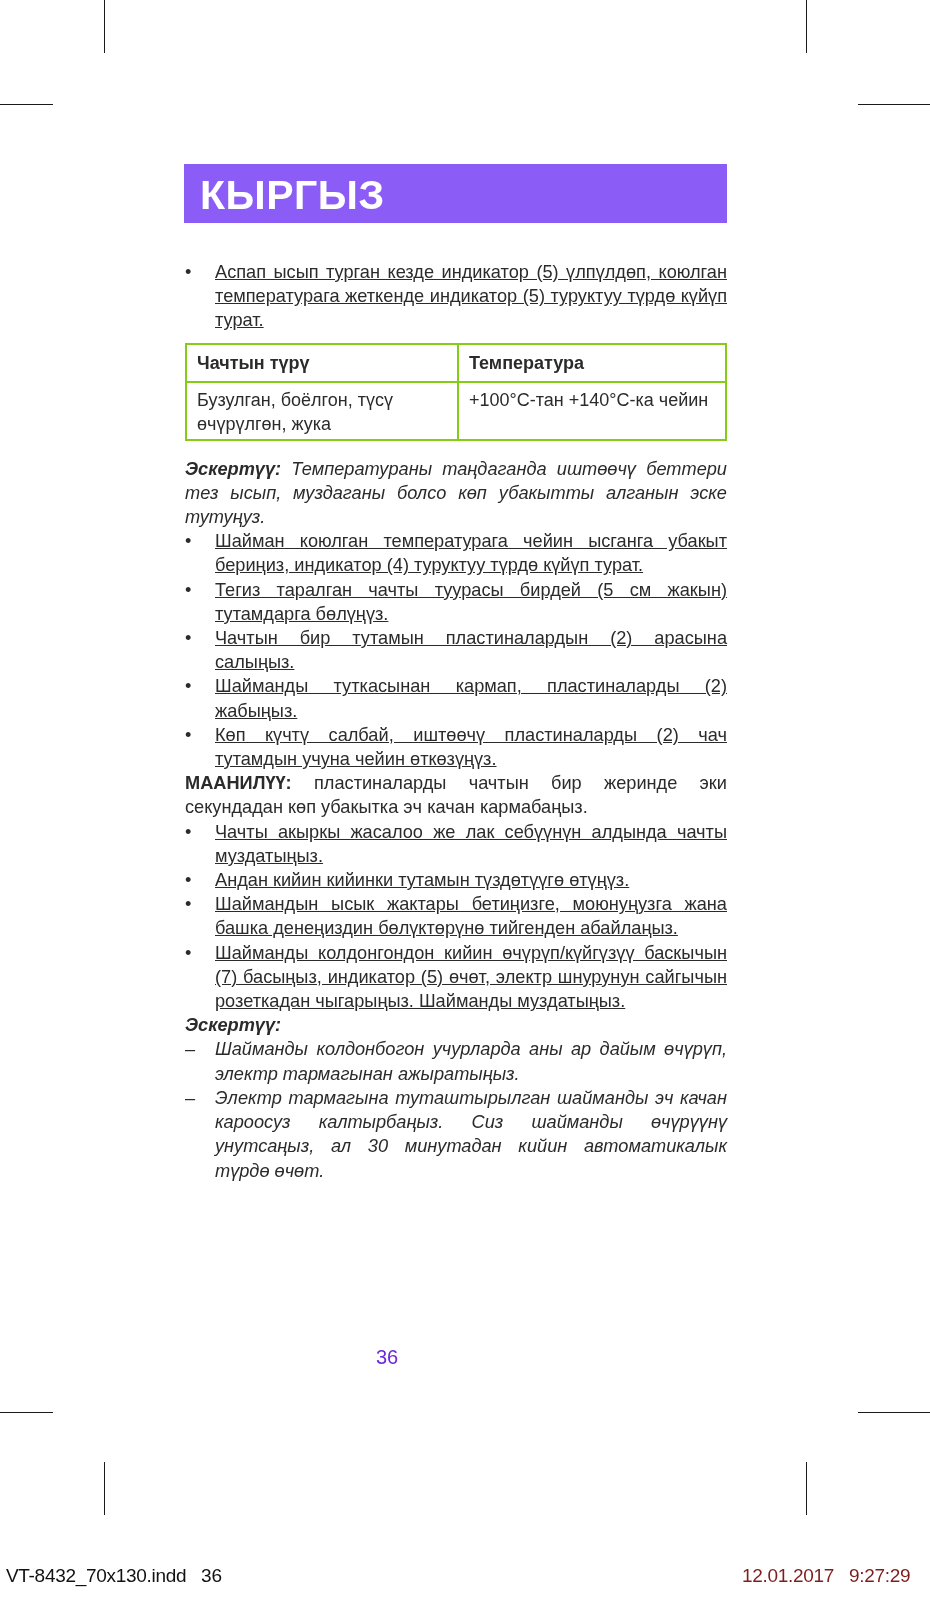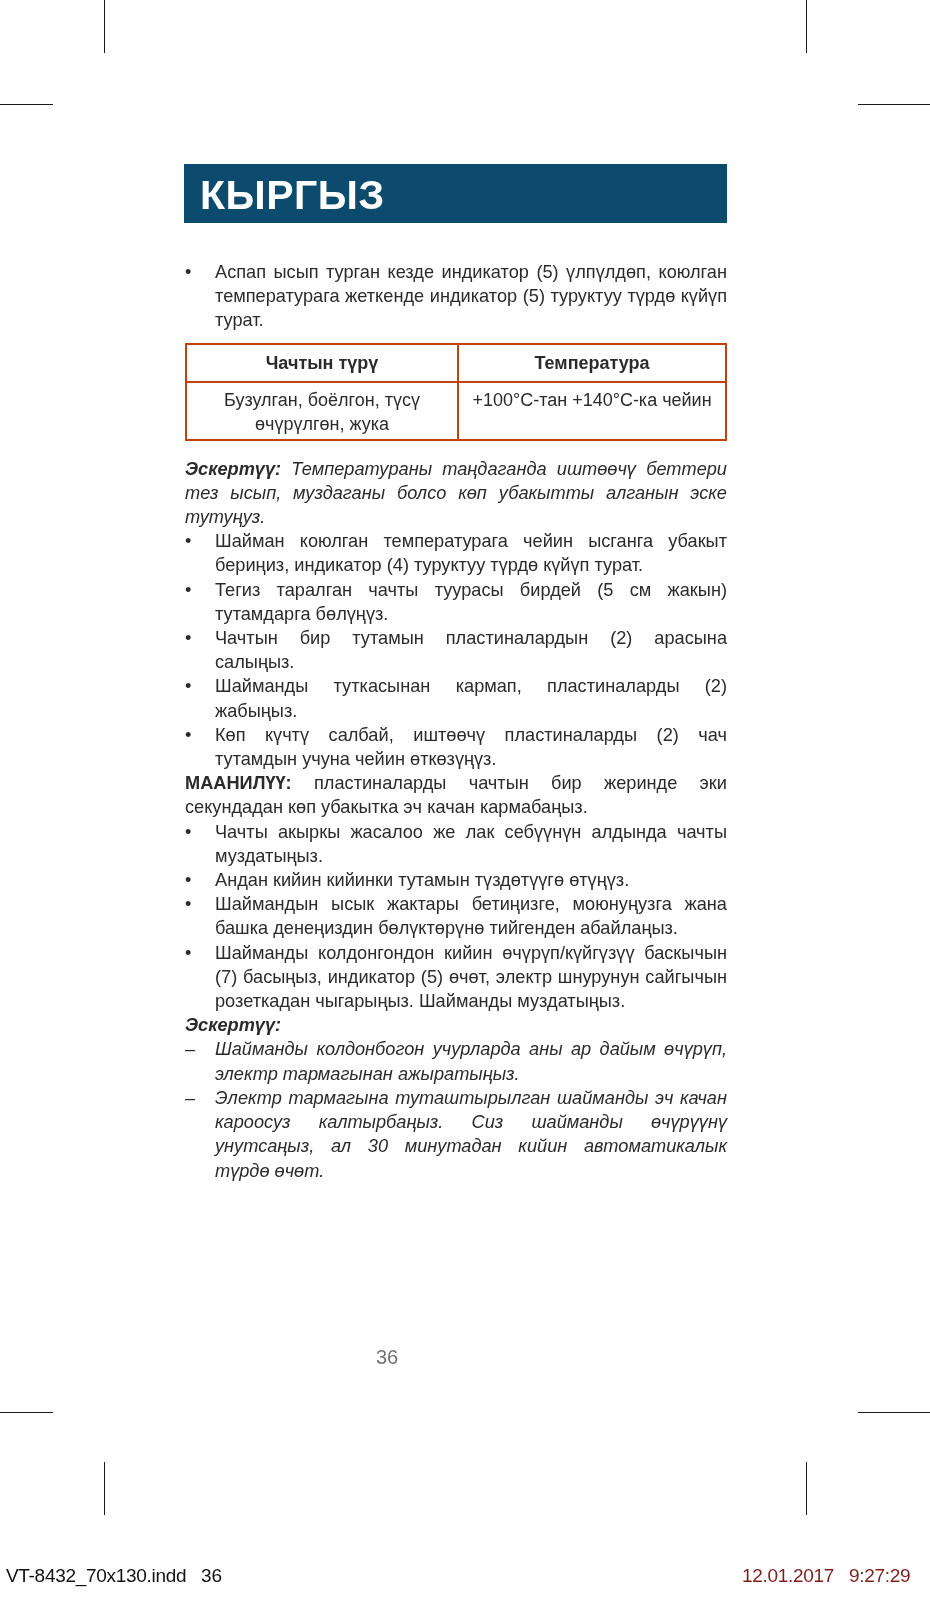--- a/index.html
+++ b/index.html
@@ -2,38 +2,38 @@
 <html><head>
 <meta charset="utf-8">
 <style>
   html, body { margin: 0; padding: 0; background: #ffffff; }
   body { width: 930px; height: 1600px; position: relative; overflow: hidden;
          font-family: "Liberation Sans", sans-serif; color: #2b2b2b; }
   .crop { position: absolute; background: #1a1a1a; }
   .crop.v { width: 1px; }
   .crop.h { height: 1px; }
   .header-band { position: absolute; left: 184px; top: 164px; width: 543px; height: 59px;
-                 background: #0c4a6e; }
+                 background: #8b5cf6; }
   .header-band h1 { margin: 0; position: absolute; left: 16px; top: 4px; font-size: 41px;
                     font-weight: bold; color: #ffffff; letter-spacing: 0.5px; line-height: 54px; }
   .content { position: absolute; left: 185px; top: 260px; width: 542px; font-size: 18.2px;
              line-height: 24.2px; }
-  .b { position: relative; padding-left: 30px; text-align: justify; }
+  .b { position: relative; padding-left: 30px; text-align: justify; text-decoration: underline; }
   .b::before { content: "•"; position: absolute; left: 0; top: 0; }
   .d { position: relative; padding-left: 30px; text-align: justify; font-style: italic; }
   .d::before { content: "–"; position: absolute; left: 0; top: 0; font-style: normal; }
   .p { text-align: justify; }
   .it { font-style: italic; }
   .bold { font-weight: bold; }
   table { border-collapse: collapse; width: 542px; margin: 10px 0 16px 0; font-size: 18px; line-height: 24px; }
-  td, th { border: 2px solid #c2410c; text-align: center; vertical-align: top; padding: 5px 10px 3px 10px; }
+  td, th { border: 2px solid #84cc16; text-align: left; vertical-align: top; padding: 5px 10px 3px 10px; }
   th { font-weight: bold; padding: 6px 10px 6px 10px; }
   td.c1, th.c1 { width: 250px; }
   .page-num { position: absolute; left: 0; width: 774px; top: 1346px; text-align: center;
-              font-size: 20px; color: #737373; }
+              font-size: 20px; color: #6d28d9; }
   .slug-left { position: absolute; left: -4px; top: 1565px; font-size: 19px; color: #111; letter-spacing: -0.3px; }
   .slug-right { position: absolute; left: 742px; top: 1565px; font-size: 19px; color: #7f1d1d; letter-spacing: -0.3px; white-space: nowrap; }
 </style>
 </head>
 <body>
 
 <div class="crop v" style="left:104px;top:0;height:53px;"></div>
 <div class="crop h" style="left:0;top:104px;width:53px;"></div>
 <div class="crop v" style="left:806px;top:0;height:53px;"></div>
 <div class="crop h" style="left:858px;top:104px;width:72px;"></div>

